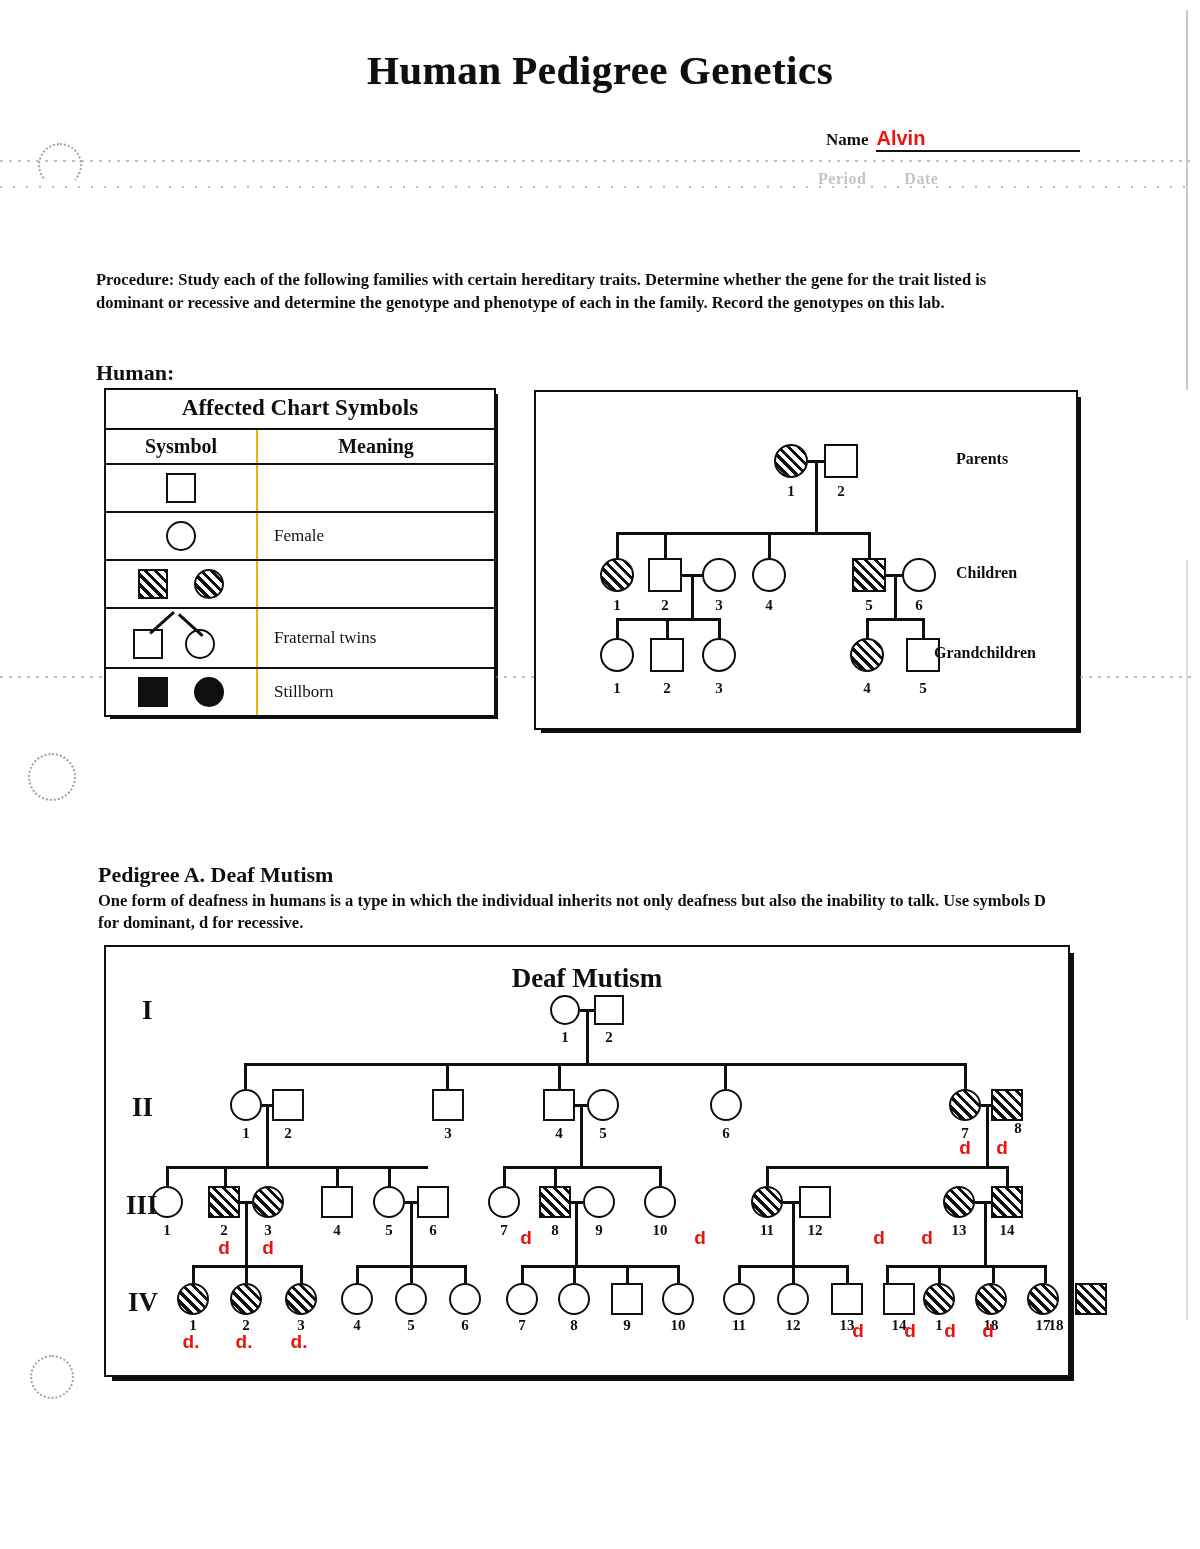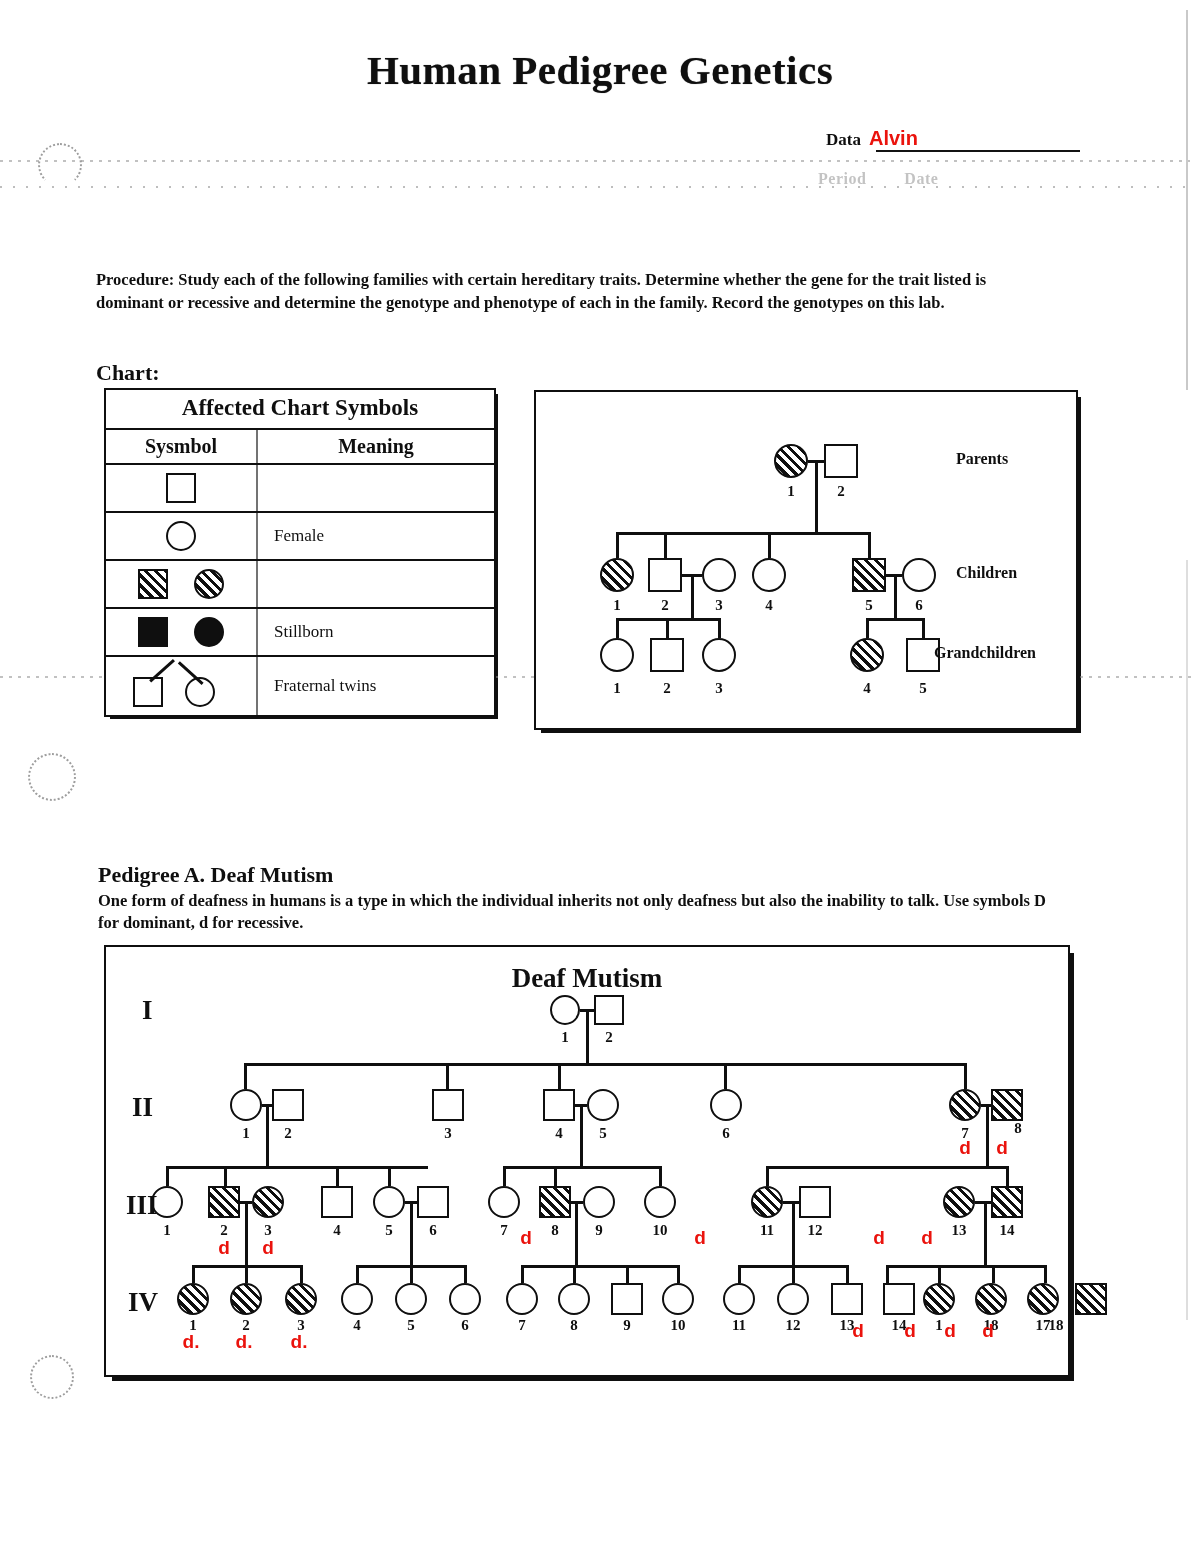--- a/index.html
+++ b/index.html
@@ -47,21 +47,21 @@
 
   
   .symtable{position:absolute;left:104px;top:388px;width:388px;border:2px solid #111;background:#fff;}
   .symtable .shadow{position:absolute;left:4px;top:4px;width:100%;height:100%;background:#111;z-index:-1;}
   .sym-caption{
      text-align:center;font-size:23px;font-weight:bold;padding:5px 0 7px;
      border-bottom:2px solid #111;
   }
   .sym-row{display:flex;border-bottom:2px solid #111;}
   .sym-row:last-child{border-bottom:none;}
-  .sym-c1{width:150px;border-right:2px solid #737373;display:flex;align-items:center;justify-content:center;gap:26px;padding:8px 0;}
+  .sym-c1{width:150px;border-right:2px solid #eab308;display:flex;align-items:center;justify-content:center;gap:26px;padding:8px 0;}
   .sym-c2{flex:1;display:flex;align-items:center;padding-left:16px;font-size:17px;}
   .sym-head .sym-c1,.sym-head .sym-c2{font-size:20px;font-weight:bold;justify-content:center;padding:5px 0;}
   .sym-head .sym-c2{justify-content:center;padding-left:0;}
 
   .sq{width:30px;height:30px;border:2.5px solid #111;box-sizing:border-box;}
   .ci{width:30px;height:30px;border:2.5px solid #111;border-radius:50%;box-sizing:border-box;}
   .sq.fill,.ci.fill{background:#111;}
   .sq.aff,.ci.aff{
      background:repeating-linear-gradient(45deg,#111 0 3px,#fff 3px 7px);
   }
@@ -104,35 +104,35 @@
   <div class="artifact hole" style="left:30px;top:1355px;width:40px;height:40px;"></div>
   <div class="artifact dotline" style="left:0px;top:160px;width:1190px;"></div>
   <div class="artifact speckle" style="left:0px;top:186px;width:1190px;"></div>
   <div class="artifact dotline" style="left:0px;top:676px;width:1196px;"></div>
   <div class="artifact scanline" style="left:1186px;top:10px;width:2px;height:380px;"></div>
   <div class="artifact scanline" style="left:1186px;top:560px;width:2px;height:760px;opacity:.35;"></div>
 
   <h1 class="title">Human Pedigree Genetics</h1>
 
   <div class="name-row">
-    <span>Data</span><span class="val">Alvin</span>
+    <span>Name</span><span class="val">Alvin</span>
   </div>
   <div class="name-underline"></div>
 
   <div class="period-row">
     <span>Period</span><span>Date</span>
   </div>
 
 
   <div class="para" id="procedure">
     <span class="lbl">Procedure:</span>
     <span>Study each of the following families with certain hereditary traits.  Determine whether the gene for the trait listed is dominant or recessive and determine the genotype and phenotype of each            in the family.  Record the genotypes on this lab.</span>
   </div>
 
-  <div class="data-h">Chart:</div>
+  <div class="data-h">Human:</div>
 
   <div class="symtable">
     <div class="shadow"></div>
     <div class="sym-caption">Affected Chart Symbols</div>
     <div class="sym-row sym-head">
       <div class="sym-c1">Sysmbol</div>
       <div class="sym-c2">Meaning</div>
     </div>
     <div class="sym-row">
       <div class="sym-c1">
@@ -143,38 +143,38 @@
       <div class="sym-c1">
           <span class="ci"></span>
         </div>
       <div class="sym-c2">Female</div>
     </div>
     <div class="sym-row">
       <div class="sym-c1">
         <span class="sq aff"></span>
         <span class="ci aff"></span>
       </div>
-    </div>
-    <div class="sym-row">
-      <div class="sym-c1">
-        <span class="sq fill"></span>
-        <span class="ci fill"></span>
-      </div>
-      <div class="sym-c2">Stillborn</div>
     </div>
     <div class="sym-row">
       <div class="sym-c1">
         <span class="twins">
           <i style="left:17px;top:15px;width:32px;transform:rotate(-42deg);"></i>
           <i style="left:46px;top:-4px;width:32px;transform:rotate(42deg);"></i>
           <span class="sq"></span>
           <span class="ci"></span>
         </span>
       </div>
       <div class="sym-c2">Fraternal twins</div>
+    </div>
+    <div class="sym-row">
+      <div class="sym-c1">
+        <span class="sq fill"></span>
+        <span class="ci fill"></span>
+      </div>
+      <div class="sym-c2">Stillborn</div>
     </div>
   </div>
 
   <div class="exbox">
     <div class="shadow"></div>
     <div class="stage">
 
       <div class="node female affected" style="left:238px;top:52px;width:34px;height:34px;"></div>
       <div class="node male" style="left:288px;top:52px;width:34px;height:34px;"></div>
       <div class="ln" style="left:272px;top:68px;width:16px;height:2.5px;"></div>

